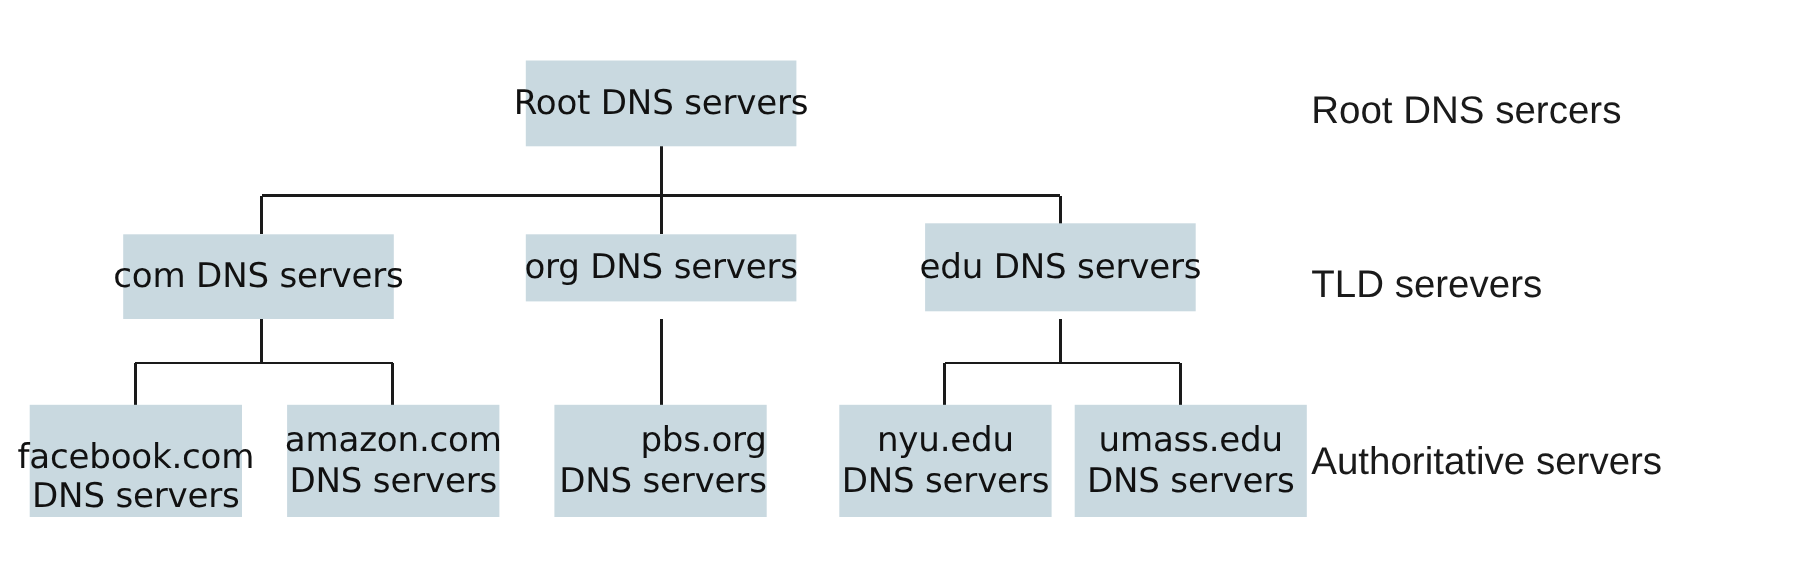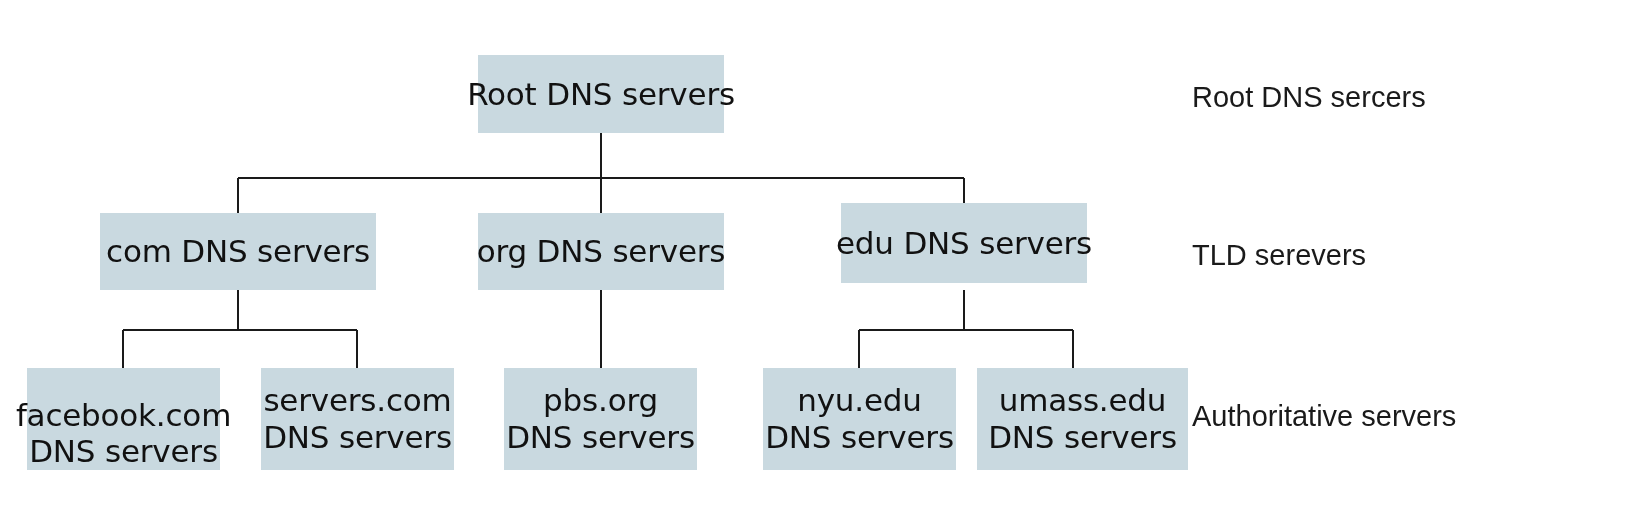--- a/index.html
+++ b/index.html
@@ -43,21 +43,21 @@
     top: 0;
     width: 1642px;
     height: 516px;
     pointer-events: none;
   }
   
   .tier-label {
     position: absolute;
     color: #1a1a1a;
     font-family: "Liberation Sans", sans-serif;
-    font-size: 29px;
+    font-size: 35px;
     line-height: 1;
     white-space: nowrap;
   }
 </style>
 </head>
 <body>
 
 <div id="diagram-root">
 
   <svg id="connectors" viewBox="0 0 1642 516" width="1642" height="516" xmlns="http://www.w3.org/2000/svg">
@@ -82,43 +82,43 @@
       <path d="M 859 330 L 1073 330"></path>
       <path d="M 859 330 L 859 368"></path>
       <path d="M 1073 330 L 1073 368"></path>
     </g>
   </svg>
 
   <div class="node-box" style="left:478px; top:55px; width:246px; height:78px;">
     <span>Root DNS servers</span>
   </div>
 
-  <div class="node-box" style="left:100px; top:213px; width:276px; height:77px;">
+  <div class="node-box" style="left:112px; top:213px; width:246px; height:77px;">
     <span>com DNS servers</span>
   </div>
 
-  <div class="node-box" style="left:478px; top:213px; width:246px; height:77px;">
+  <div class="node-box" style="left:478px; top:213px; width:246px; height:61px;">
     <span>org DNS servers</span>
   </div>
 
   <div class="node-box" style="left:841px; top:203px; width:246px; height:80px;">
     <span>edu DNS servers</span>
   </div>
 
   <div class="node-box" style="left:27px; top:368px; width:193px; height:102px;justify-content:flex-end;">
     <span>facebook.com</span>
     <span class="line2">DNS servers</span>
   </div>
 
   <div class="node-box" style="left:261px; top:368px; width:193px; height:102px;">
-    <span>servers.com</span>
+    <span>amazon.com</span>
     <span class="line2">DNS servers</span>
   </div>
 
-  <div class="node-box" style="left:504px; top:368px; width:193px; height:102px;">
+  <div class="node-box" style="left:504px; top:368px; width:193px; height:102px;align-items:flex-end;">
     <span>pbs.org</span>
     <span class="line2">DNS servers</span>
   </div>
 
   <div class="node-box" style="left:763px; top:368px; width:193px; height:102px;">
     <span>nyu.edu</span>
     <span class="line2">DNS servers</span>
   </div>
 
   <div class="node-box" style="left:977px; top:368px; width:211px; height:102px;">

